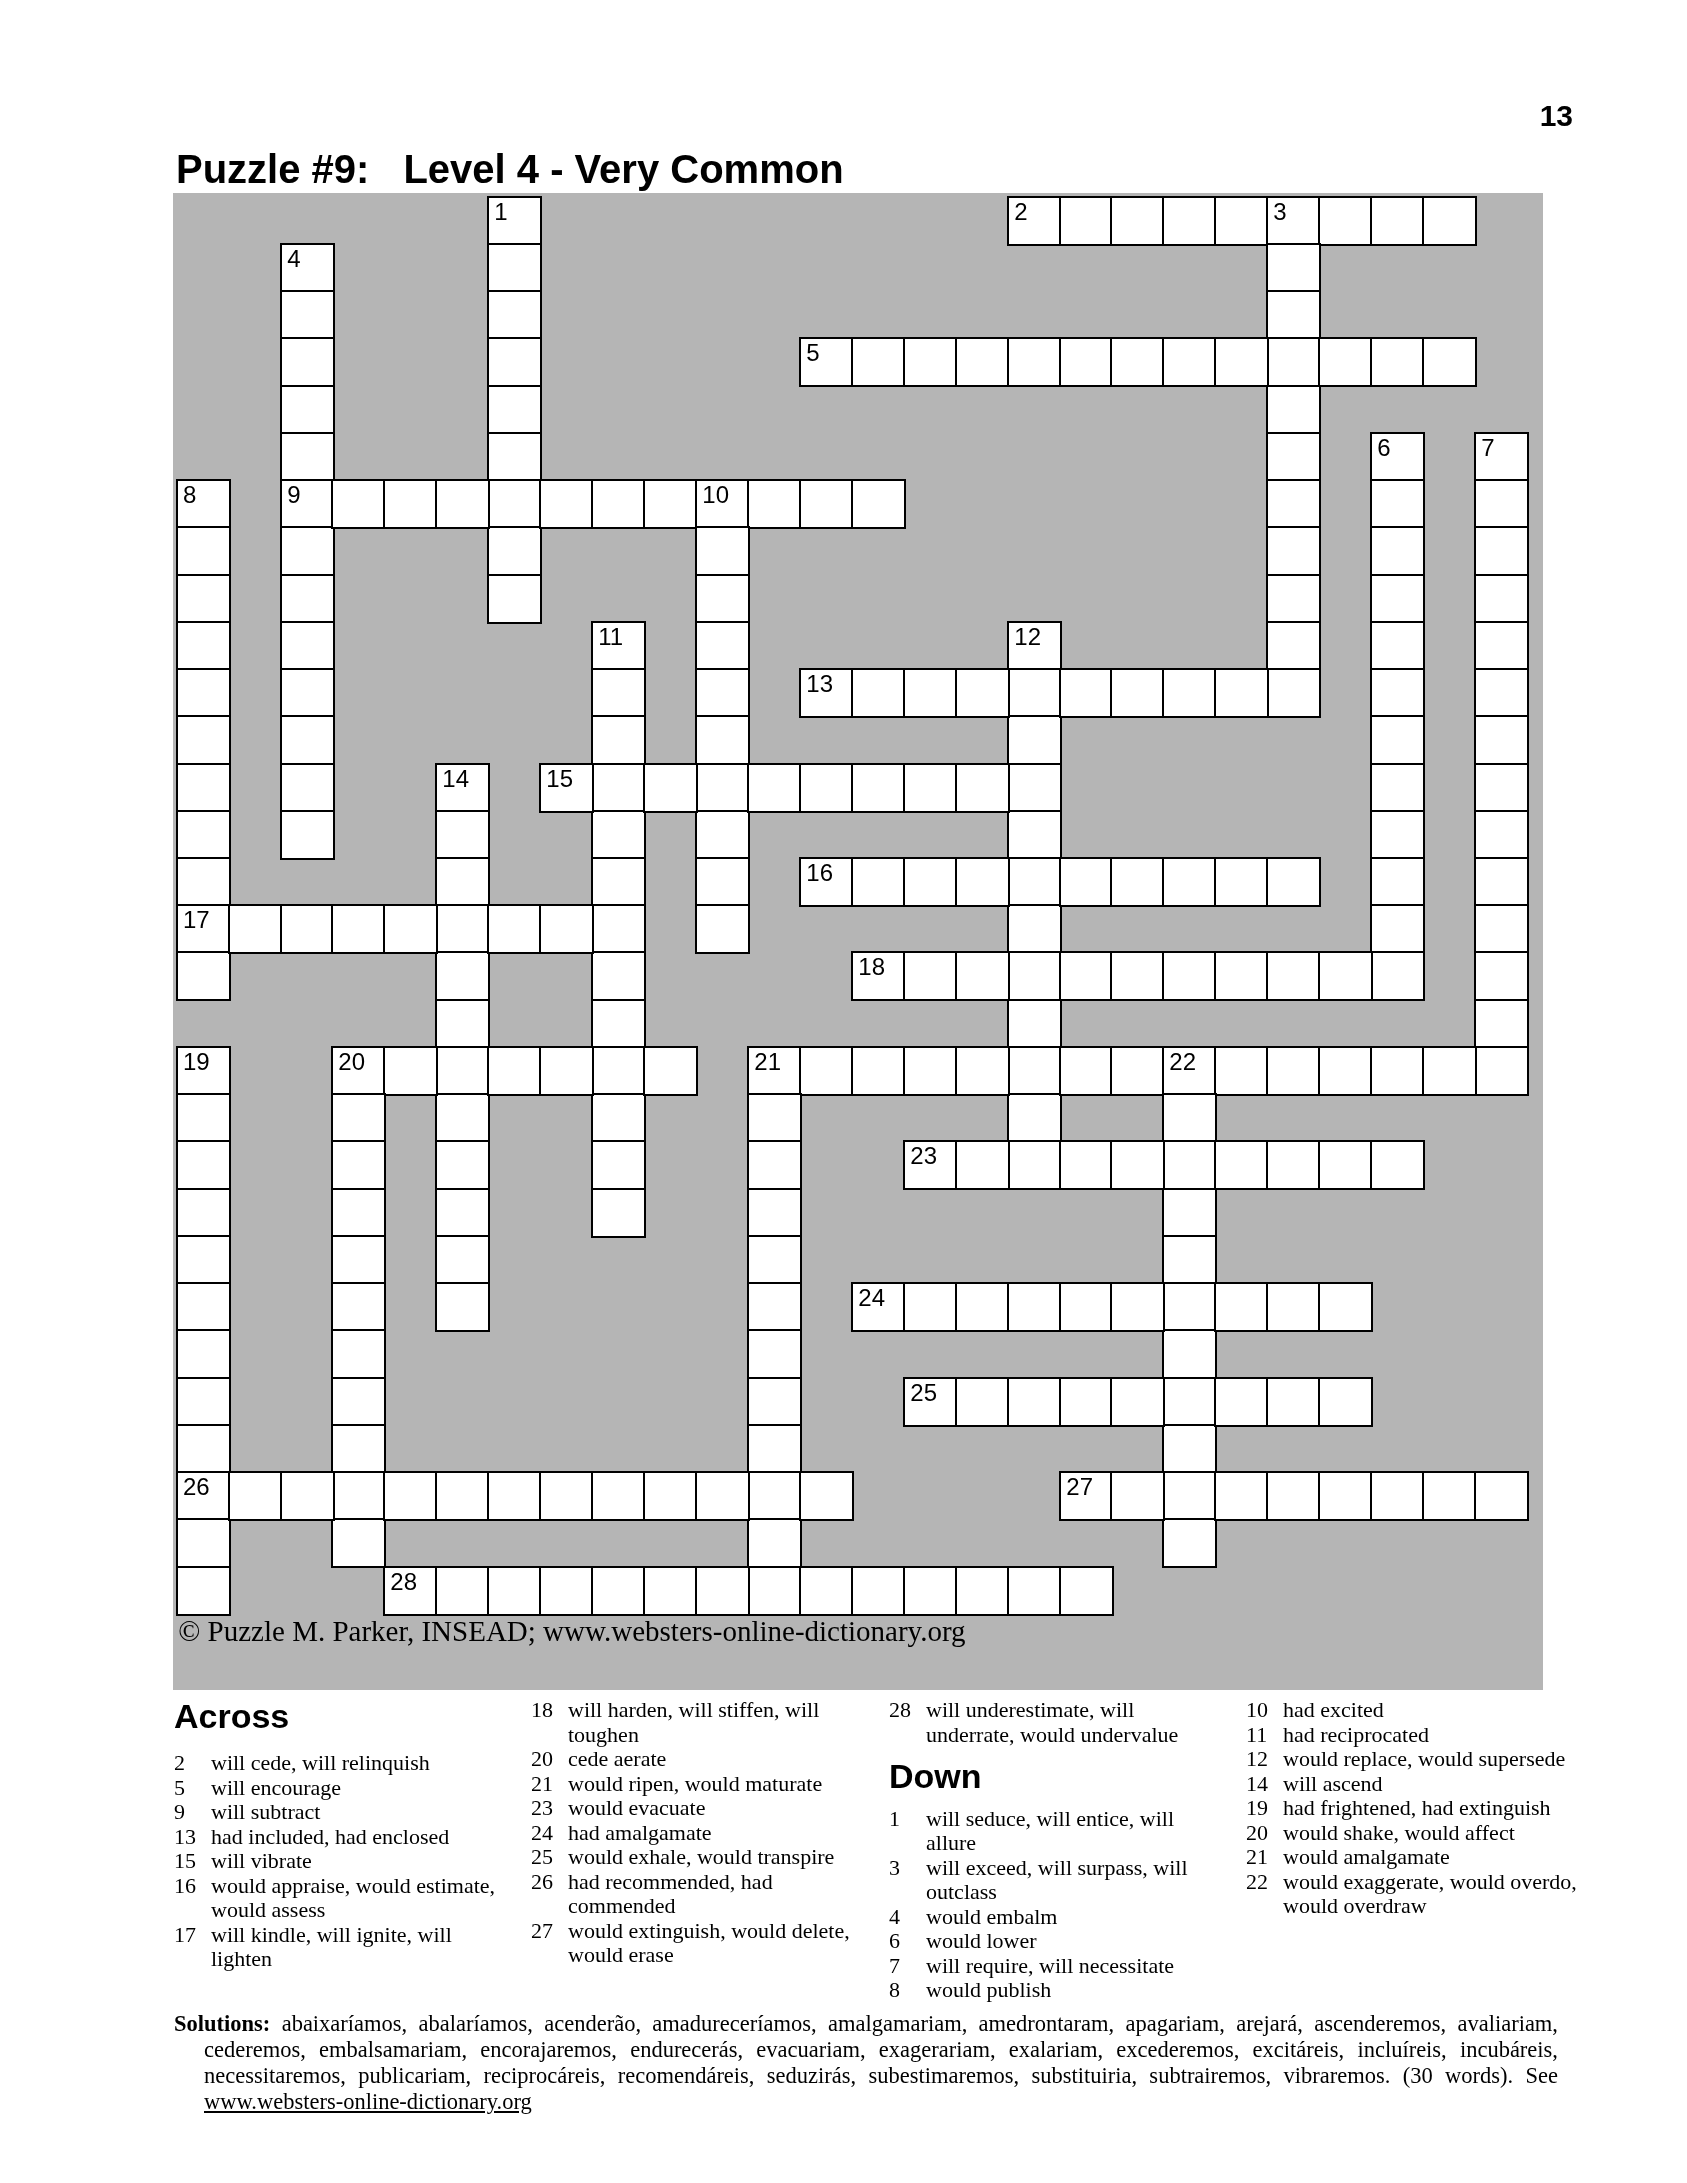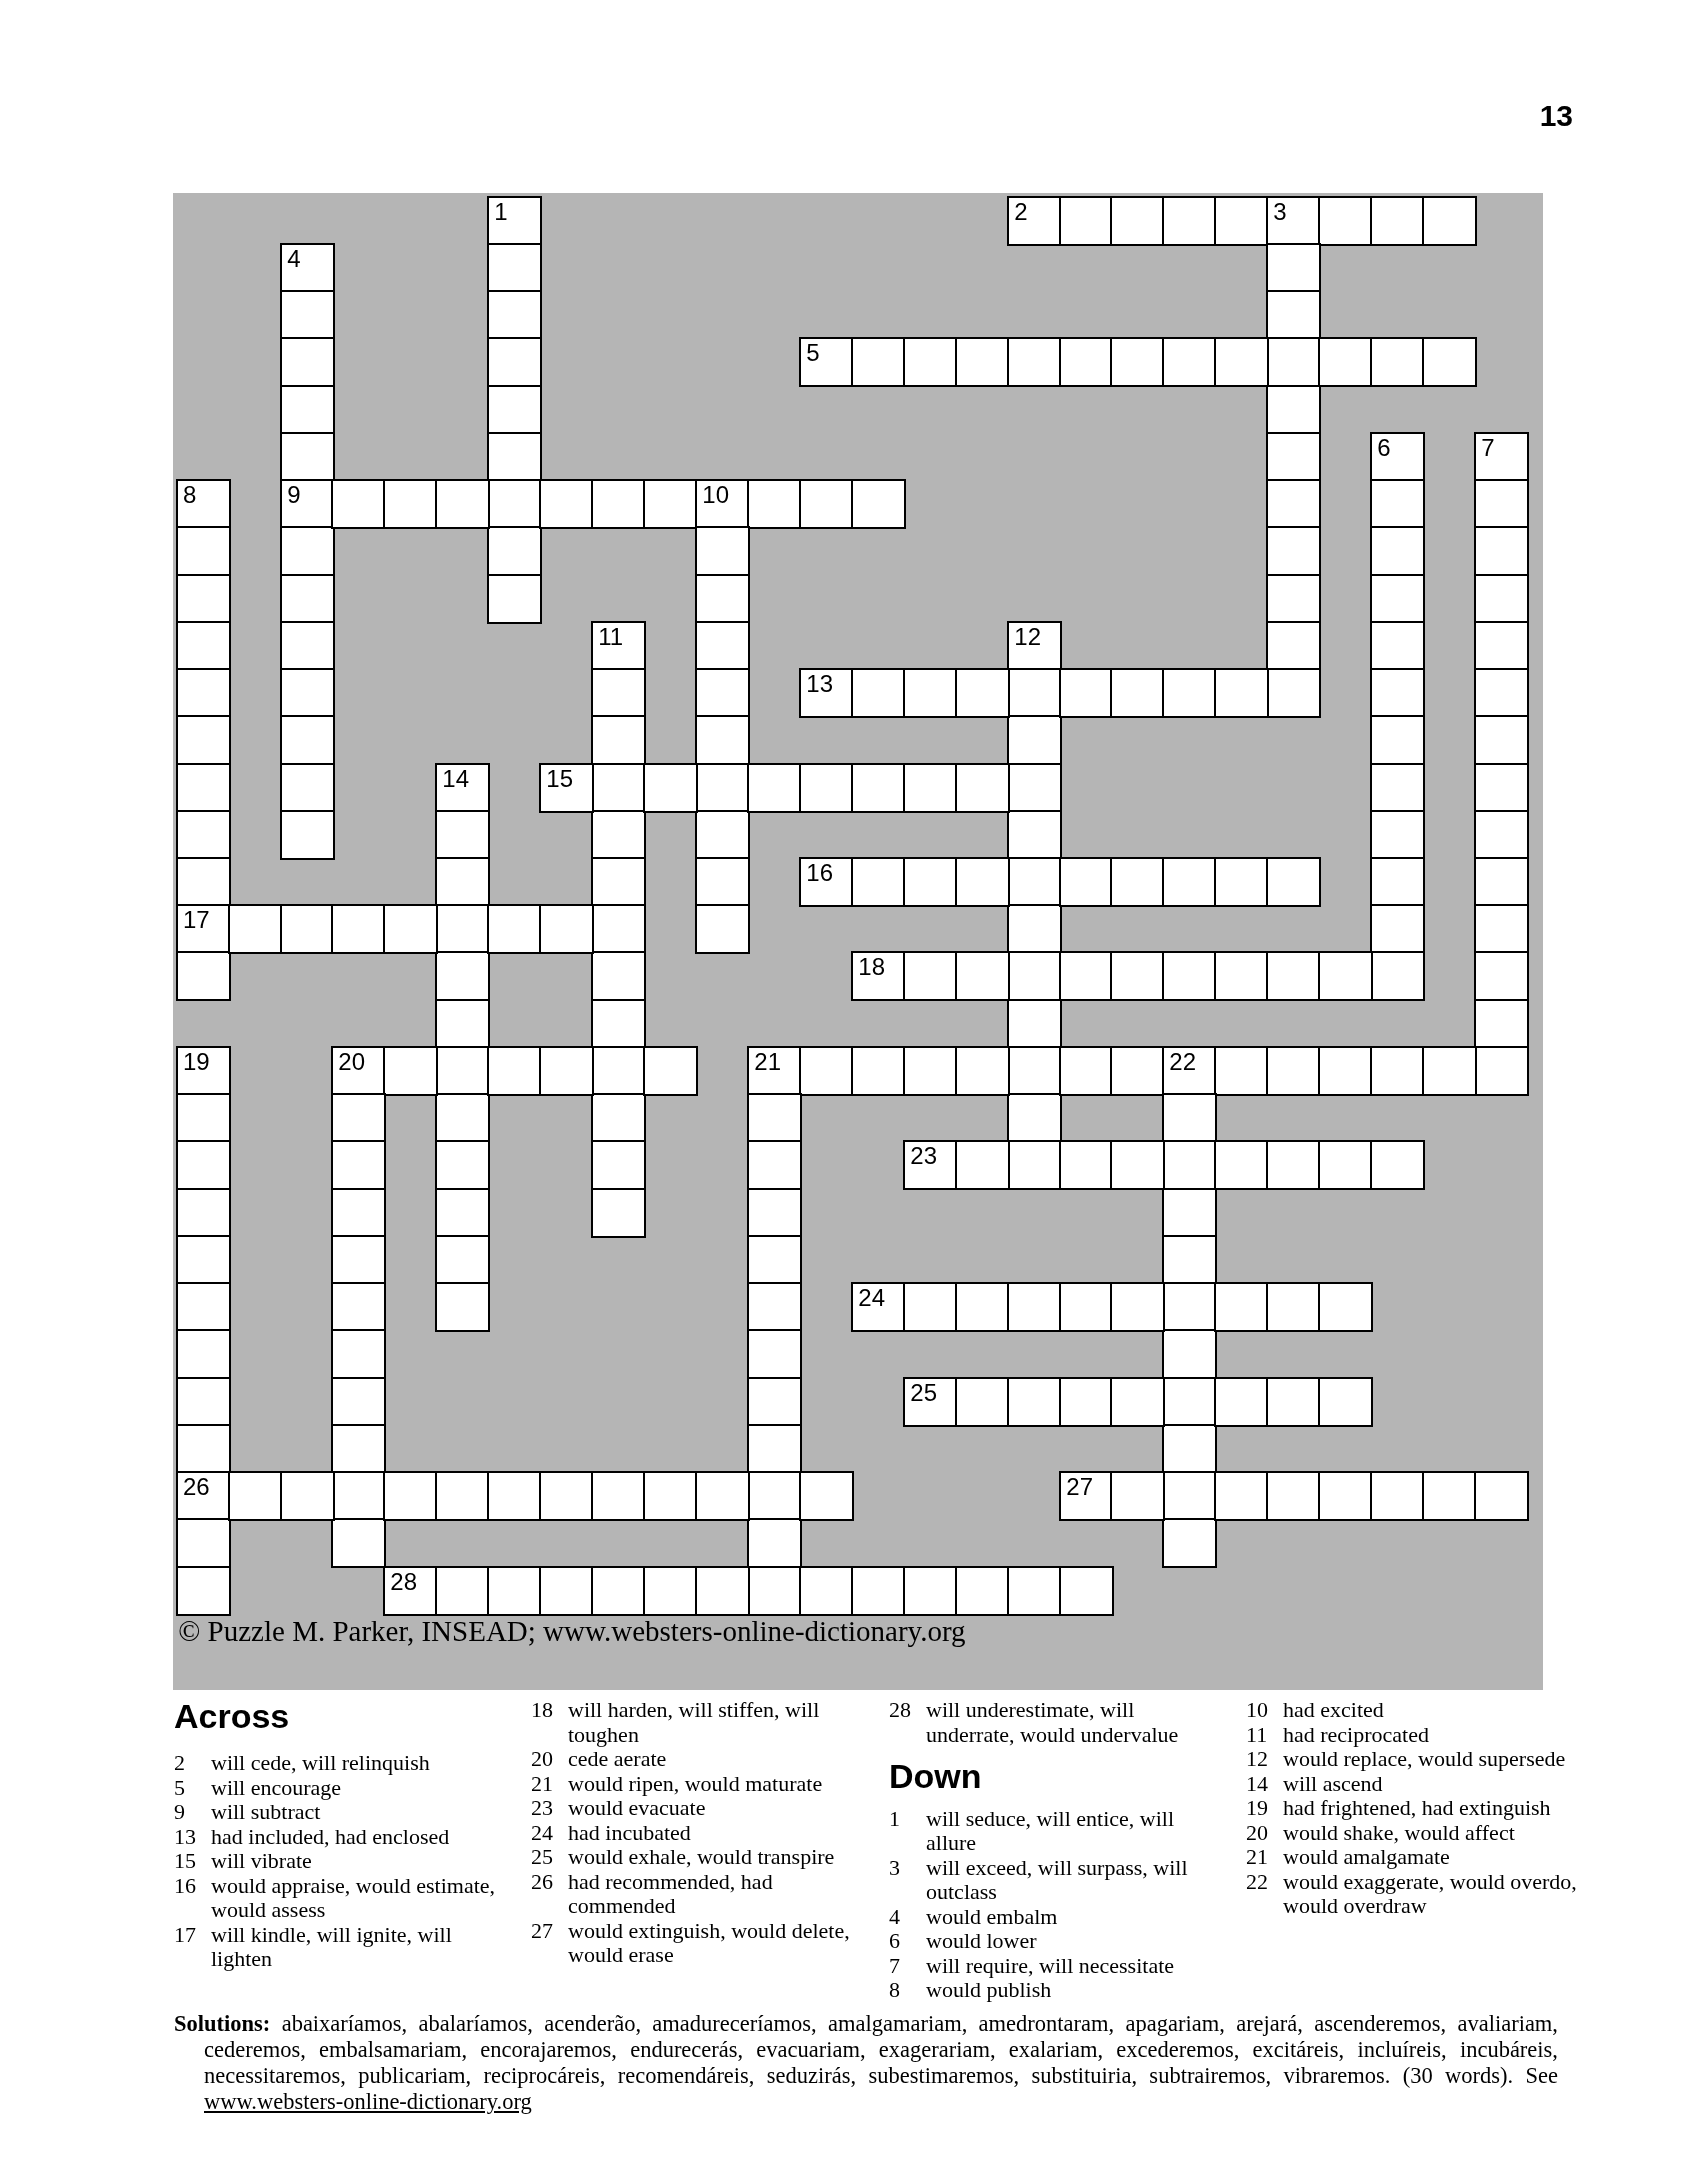--- a/index.html
+++ b/index.html
@@ -23,20 +23,21 @@
              text-align:justify;padding-left:30px;text-indent:-30px;box-sizing:border-box;}
   .solutions .sol-label{font-weight:bold;}
   .solutions .link{text-decoration:underline;}
 </style>
 </head>
 <body>
 
 <div class="page">
   <div class="page-number">13</div>
 
+  <h1 class="title"><span>Puzzle #9:</span><span class="title-gap"></span><span>Level 4 - Very Common</span></h1>
 
   <div class="board" id="board" style="background: rgb(181, 181, 181);">
     <div id="cells">
         <div class="cell" style="left: 314px; top: 2.6px; width: 55px; height: 50px; background: rgb(255, 255, 255); border-color: rgb(0, 0, 0);">
           <span class="cell-num">1</span>
         </div>
         <div class="cell" style="left: 314px; top: 50px; width: 55px; height: 50px; background: rgb(255, 255, 255); border-color: rgb(0, 0, 0);"></div>
         <div class="cell" style="left: 314px; top: 97px; width: 55px; height: 50px; background: rgb(255, 255, 255); border-color: rgb(0, 0, 0);"></div>
         <div class="cell" style="left: 314px; top: 144px; width: 55px; height: 50px; background: rgb(255, 255, 255); border-color: rgb(0, 0, 0);"></div>
         <div class="cell" style="left: 314px; top: 192px; width: 55px; height: 50px; background: rgb(255, 255, 255); border-color: rgb(0, 0, 0);"></div>
@@ -441,21 +442,21 @@
       <div class="clue">
         <span class="clue-num">21</span>
         <span class="clue-text">would ripen, would maturate</span>
       </div>
       <div class="clue">
         <span class="clue-num">23</span>
         <span class="clue-text">would evacuate</span>
       </div>
       <div class="clue">
         <span class="clue-num">24</span>
-        <span class="clue-text">had incubated</span>
+        <span class="clue-text">had amalgamate</span>
       </div>
       <div class="clue">
         <span class="clue-num">25</span>
         <span class="clue-text">would exhale, would transpire</span>
       </div>
       <div class="clue">
         <span class="clue-num">26</span>
         <span class="clue-text">had recommended, had
 commended</span>
       </div>

